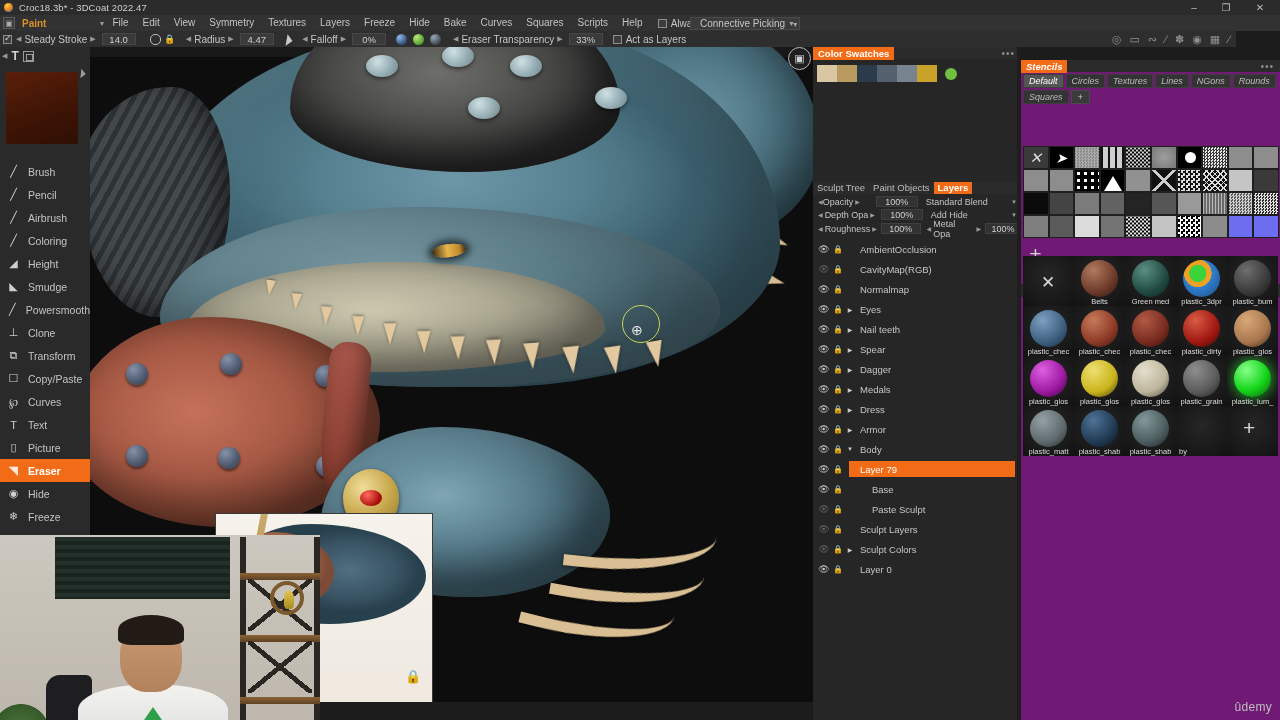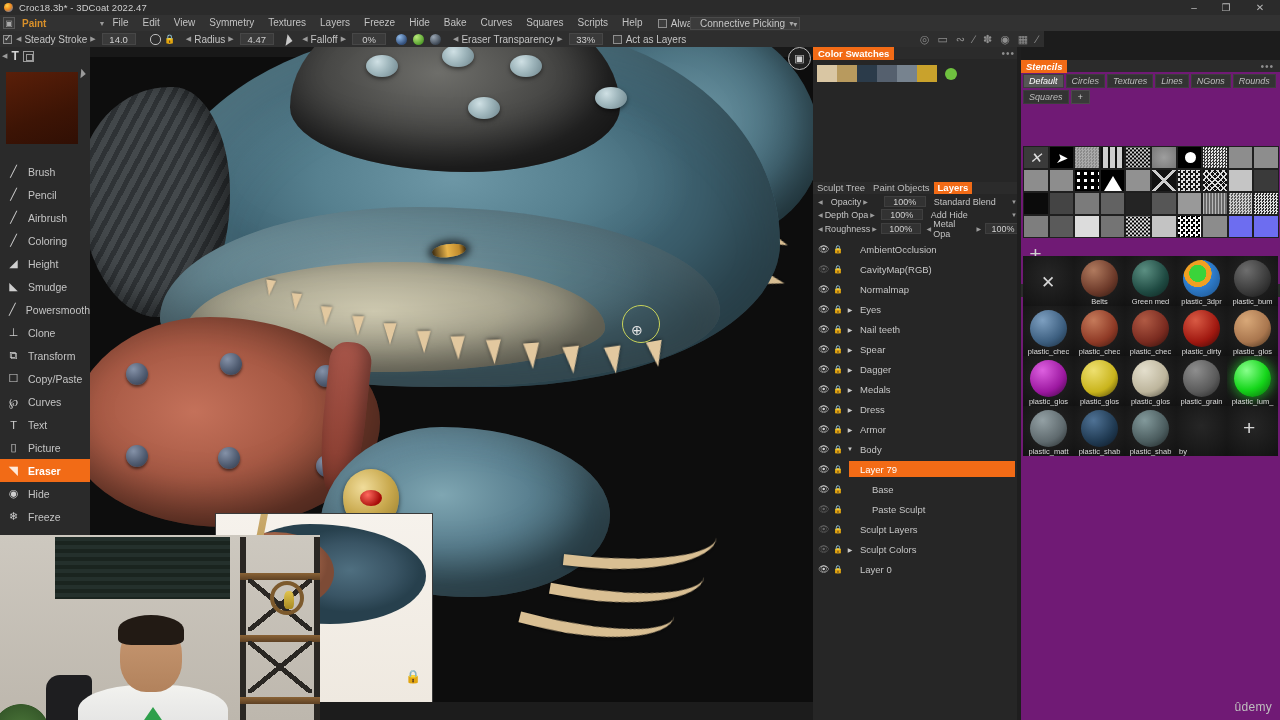--- a/index.html
+++ b/index.html
@@ -30,21 +30,21 @@
   .always-wrap { display:flex; align-items:center; margin-left:8px; gap:4px; }
   .chk { width:9px; height:9px; border:1px solid #8e8e8e; background:#3d3d3d; }
   .always-lbl { font-size:10px; color:#c6c6c6; }
   .dd1 { position:absolute; left:690px; width:110px; height:13px; background:#3b3b3b;
     border:1px solid #4a4a4a; }
   .dd1 .cv { position:absolute; right:4px; top:2px; font-size:7px; color:#a5a5a5; }
   .picking { position:absolute; left:700px; font-size:10px; color:#c6c6c6; }
   .picking .cv { font-size:7px; margin-left:4px; color:#a5a5a5; }
 
   
-  .optbar { position:absolute; top:31px; left:0; width:1044px; height:16px;
+  .optbar { position:absolute; top:31px; left:0; width:1236px; height:16px;
     background:#2e2e2e; display:flex; align-items:center; font-size:10px; color:#c4c4c4; }
   .chk2 { width:9px; height:9px; border:1px solid #8e8e8e; background:#3d3d3d;
     margin:0 4px 0 3px; position:relative; }
   .chk2.on:after { content:"✓"; position:absolute; left:0px; top:-3px; font-size:9px; color:#d0d0d0; }
   .spin { display:flex; align-items:center; gap:3px; }
   .spin .ar { font-size:7px; color:#9b9b9b; }
   .spin .lb { font-size:10px; color:#c4c4c4; }
   .val { background:#3a3a3a; border:1px solid #474747; padding:0 6px; height:12px;
     line-height:12px; font-size:9.5px; color:#cfcfcf; min-width:34px; text-align:center; }
   .sep { width:14px; }
@@ -567,21 +567,21 @@
     </div>
 
     <div class="layertabs">
       <div class="ltab">Sculpt Tree</div>
       <div class="ltab">Paint Objects</div>
       <div class="ltab active">Layers</div>
     </div>
 
     <div class="prow" style="top:148px">
       <span class="ar" style="margin-left:5px">◀</span>
-      <span style="margin-left:8px">Opacity</span>
+      <span style="margin-left:0">Opacity</span>
       <span class="ar" style="margin-left:2px">▶</span>
       <span class="pfield" style="width:42px;margin-left:16px">100%</span>
       <span style="margin-left:8px">Standard  Blend</span>
       <span class="pcaret">▼</span>
     </div>
     <div class="prow" style="top:161px">
       <span class="ar" style="margin-left:5px">◀</span>
       <span style="margin-left:2px">Depth  Opa</span>
       <span class="ar" style="margin-left:2px">▶</span>
       <span class="pfield" style="width:42px;margin-left:6px">100%</span>

